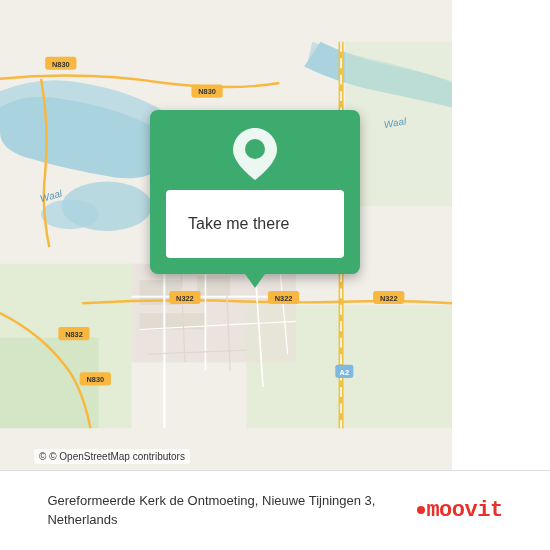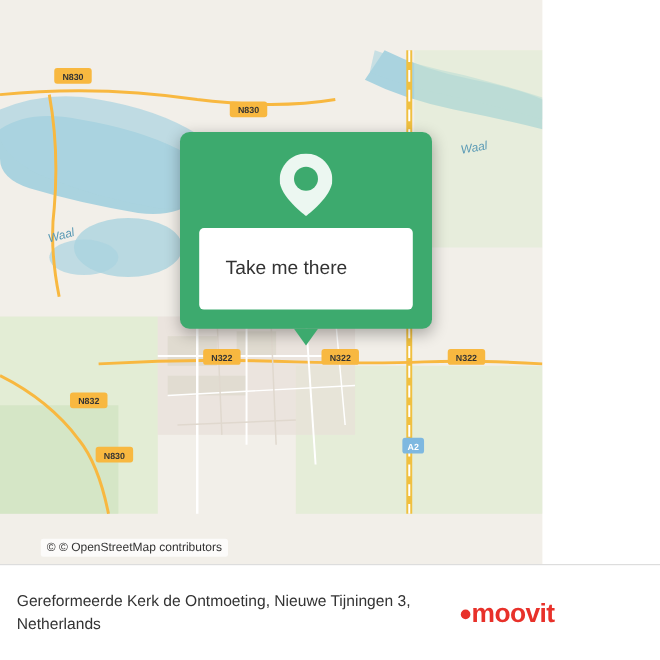--- a/index.html
+++ b/index.html
@@ -27,21 +27,21 @@
       top: 0; left: 0;
     }
 
     .bottom-bar {
       width: 550px;
       height: 80px;
       background: white;
       border-top: 1px solid #ddd;
       display: flex;
       align-items: center;
-      justify-content: flex-start;
+      justify-content: center;
       padding: 0 14px;
     }
 
     .bottom-bar-text {
       font-size: 13px;
       color: #333;
       max-width: 370px;
       line-height: 1.4;
     }
 
@@ -211,17 +211,17 @@
     </svg>
     <button class="take-me-there-btn">Take me there</button>
   </div>
 </div>
 
 <div class="bottom-bar">
   <div class="bottom-bar-text">
     <span>Gereformeerde Kerk de Ontmoeting, Nieuwe Tijningen 3, Netherlands</span>
   </div>
   <div class="moovit-logo">
-    <div style="font-size:22px;font-weight:bold;color:#e8312a;letter-spacing:-0.5px;">
+    <div style="font-size:22px;font-weight:bold;color:#e8312a;letter-spacing:-0.5px;font-family:Liberation Mono, monospace;">
       <span style="display:inline-block;width:8px;height:8px;background:#e8312a;border-radius:50%;margin-right:1px;vertical-align:middle;"></span><span>moovit</span>
     </div>
   </div>
 </div>
 
 </body></html>

